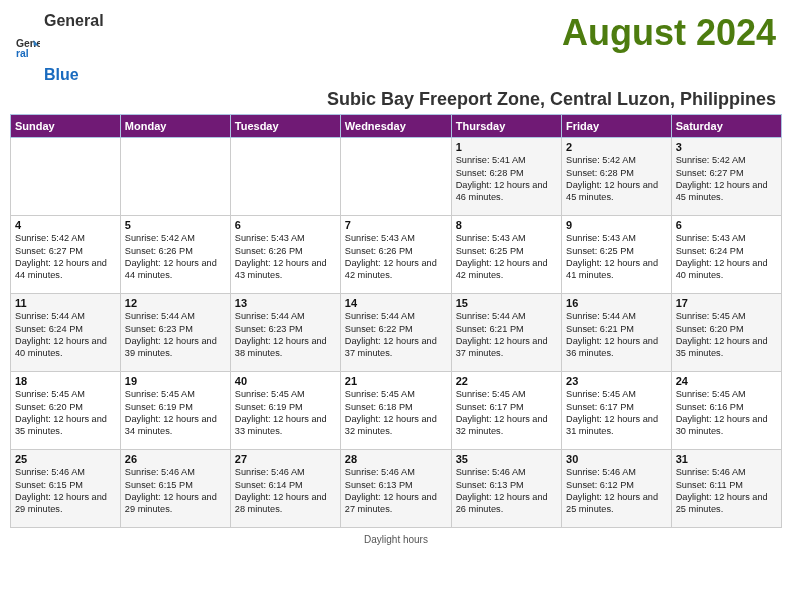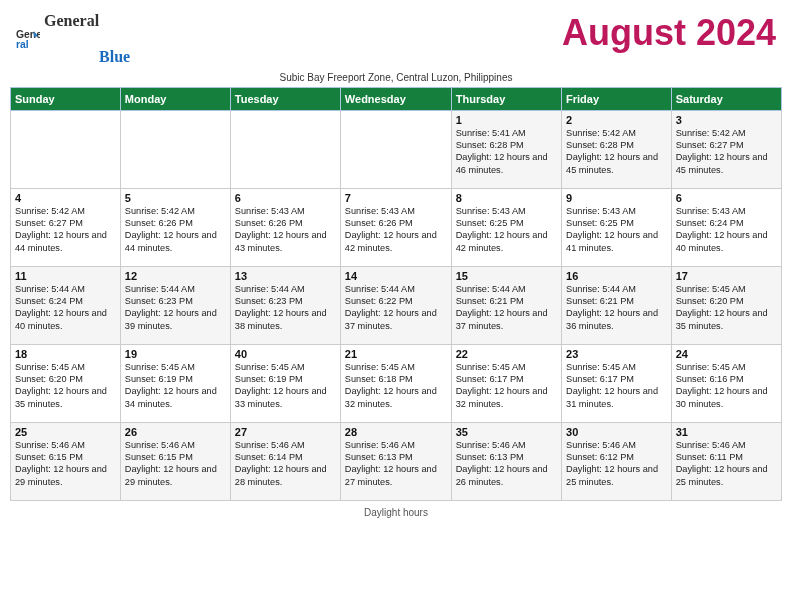--- a/index.html
+++ b/index.html
@@ -22,41 +22,41 @@
       align-items: center;
       gap: 4px;
     }
     .logo-icon {
       width: 24px;
       height: 24px;
     }
     .month-title {
       font-size: 36px;
       font-weight: bold;
-      color: #be185d;
+      color: #4d7c0f;
       text-align: right;
     }
     .subtitle {
-      text-align: center;
-      font-size: 10px;
+      text-align: right;
+      font-size: 18px;
       color: #333;
-      font-weight: normal;
+      font-weight: bold;
       margin-bottom: 4px;
       padding: 0 16px;
     }
     .calendar-wrapper {
       padding: 0 10px 4px 10px;
     }
     table {
       width: 100%;
       border-collapse: collapse;
       font-size: 10px;
     }
     thead tr th {
-      background-color: #15803d;
+      background-color: #701a75;
       color: #fff;
       font-size: 11px;
       font-weight: bold;
       padding: 5px 4px;
       text-align: left;
       border: 1px solid #aac4e0;
     }
     tbody tr td {
       vertical-align: top;
       border: 1px solid #ccc;
@@ -97,21 +97,21 @@
 <body>
 
 <div class="header">
   <div class="logo">
     <svg class="logo-icon" viewBox="0 0 30 30" xmlns="http://www.w3.org/2000/svg">
       <text y="14" font-size="13" font-family="Arial" font-weight="bold" fill="#333">Gene</text>
       <text y="26" font-size="13" font-family="Arial" font-weight="bold" fill="#1a6bbf">ral</text>
       <polygon points="22,5 28,12 22,12" fill="#2979c0"></polygon>
     </svg>
     <div>
-      <div style="display:flex;flex-direction:row;line-height:1.1;font-family:Liberation Serif, serif;">
+      <div style="display:flex;flex-direction:column;line-height:1.1;">
         <span style="font-size:16px;font-weight:bold;color:#333;">General</span>
         <span style="font-size:16px;font-weight:bold;color:#1a6bbf;margin-top:36px;">Blue</span>
       </div>
     </div>
   </div>
   <div class="month-title">August 2024</div>
 </div>
 
 <div class="subtitle">Subic Bay Freeport Zone, Central Luzon, Philippines</div>
 

